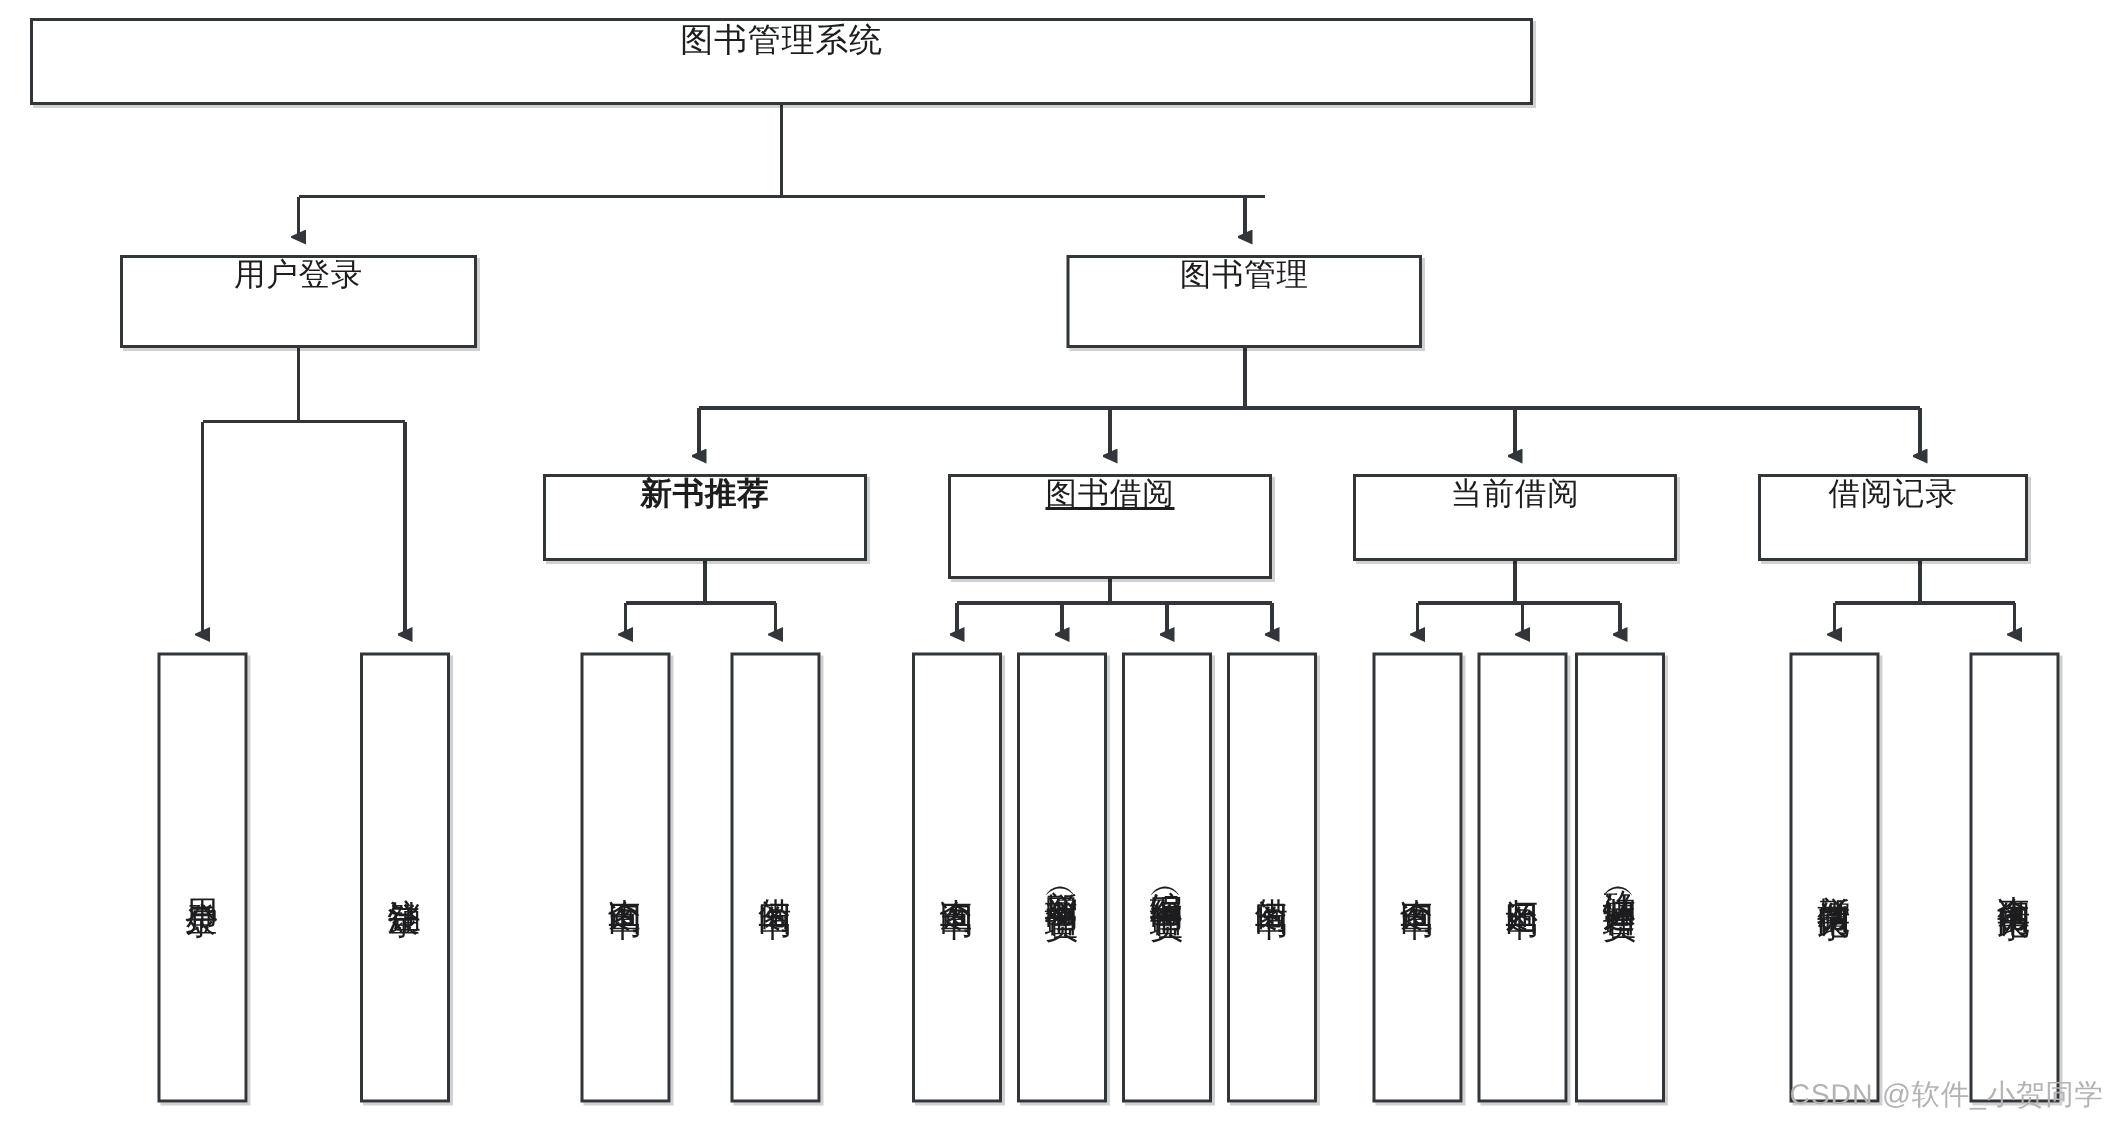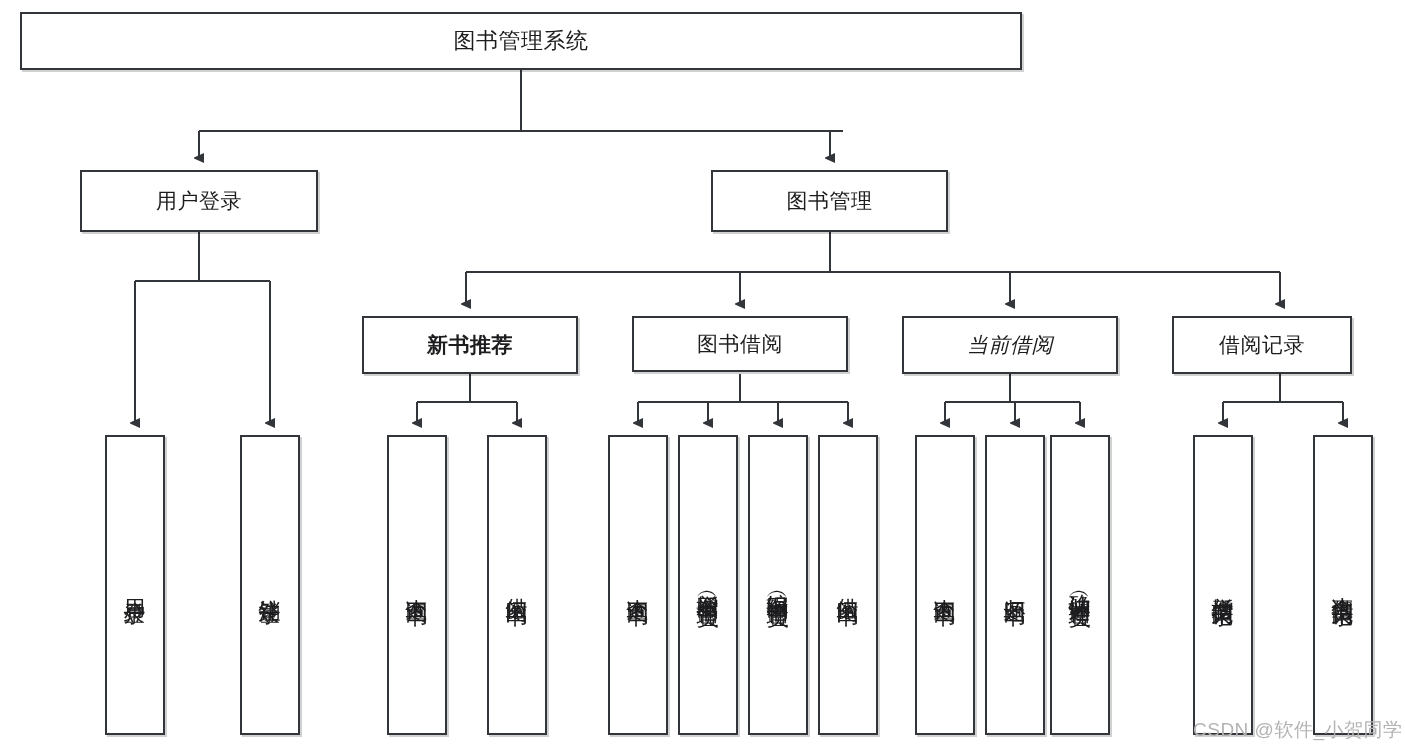--- a/index.html
+++ b/index.html
@@ -26,21 +26,21 @@
     height: 747px;
     pointer-events: none;
   }
   .node {
     position: absolute;
     box-sizing: border-box;
     background: #ffffff;
     border: 2px solid #32353a;
     box-shadow: 2px 2px 0 rgba(0,0,0,0.18);
     display: flex;
-    align-items: center;
+    align-items: flex-start;
     justify-content: center;
     color: #1d1d1f;
   }
   .node-label {
     display: block;
     text-align: center;
     line-height: 1.18;
     letter-spacing: 0.5px;
   }
   
@@ -133,24 +133,24 @@
   <div class="node horiz" style="left: 80px; top: 170px; width: 238px; height: 62px;">
     <span class="node-label">用户登录</span>
   </div>
   <div class="node horiz" style="left: 711px; top: 170px; width: 237px; height: 62px;">
     <span class="node-label">图书管理</span>
   </div>
 
   <div class="node horiz" style="left: 362px; top: 316px; width: 216px; height: 58px; font-weight: bold;">
     <span class="node-label">新书推荐</span>
   </div>
-  <div class="node horiz" style="left: 632px; top: 316px; width: 216px; height: 56px;">
+  <div class="node horiz" style="left: 632px; top: 316px; width: 216px; height: 70px; text-decoration: underline;">
     <span class="node-label">图书借阅</span>
   </div>
-  <div class="node horiz" style="left: 902px; top: 316px; width: 216px; height: 58px; font-style: italic;">
+  <div class="node horiz" style="left: 902px; top: 316px; width: 216px; height: 58px;">
     <span class="node-label">当前借阅</span>
   </div>
   <div class="node horiz" style="left: 1172px; top: 316px; width: 180px; height: 58px;">
     <span class="node-label">借阅记录</span>
   </div>
 
   <div class="node vert" style="left: 105px; top: 435px; width: 60px; height: 300px;">
     <span class="node-label">用户登录</span>
   </div>
   <div class="node vert" style="left: 240px; top: 435px; width: 60px; height: 300px;">

